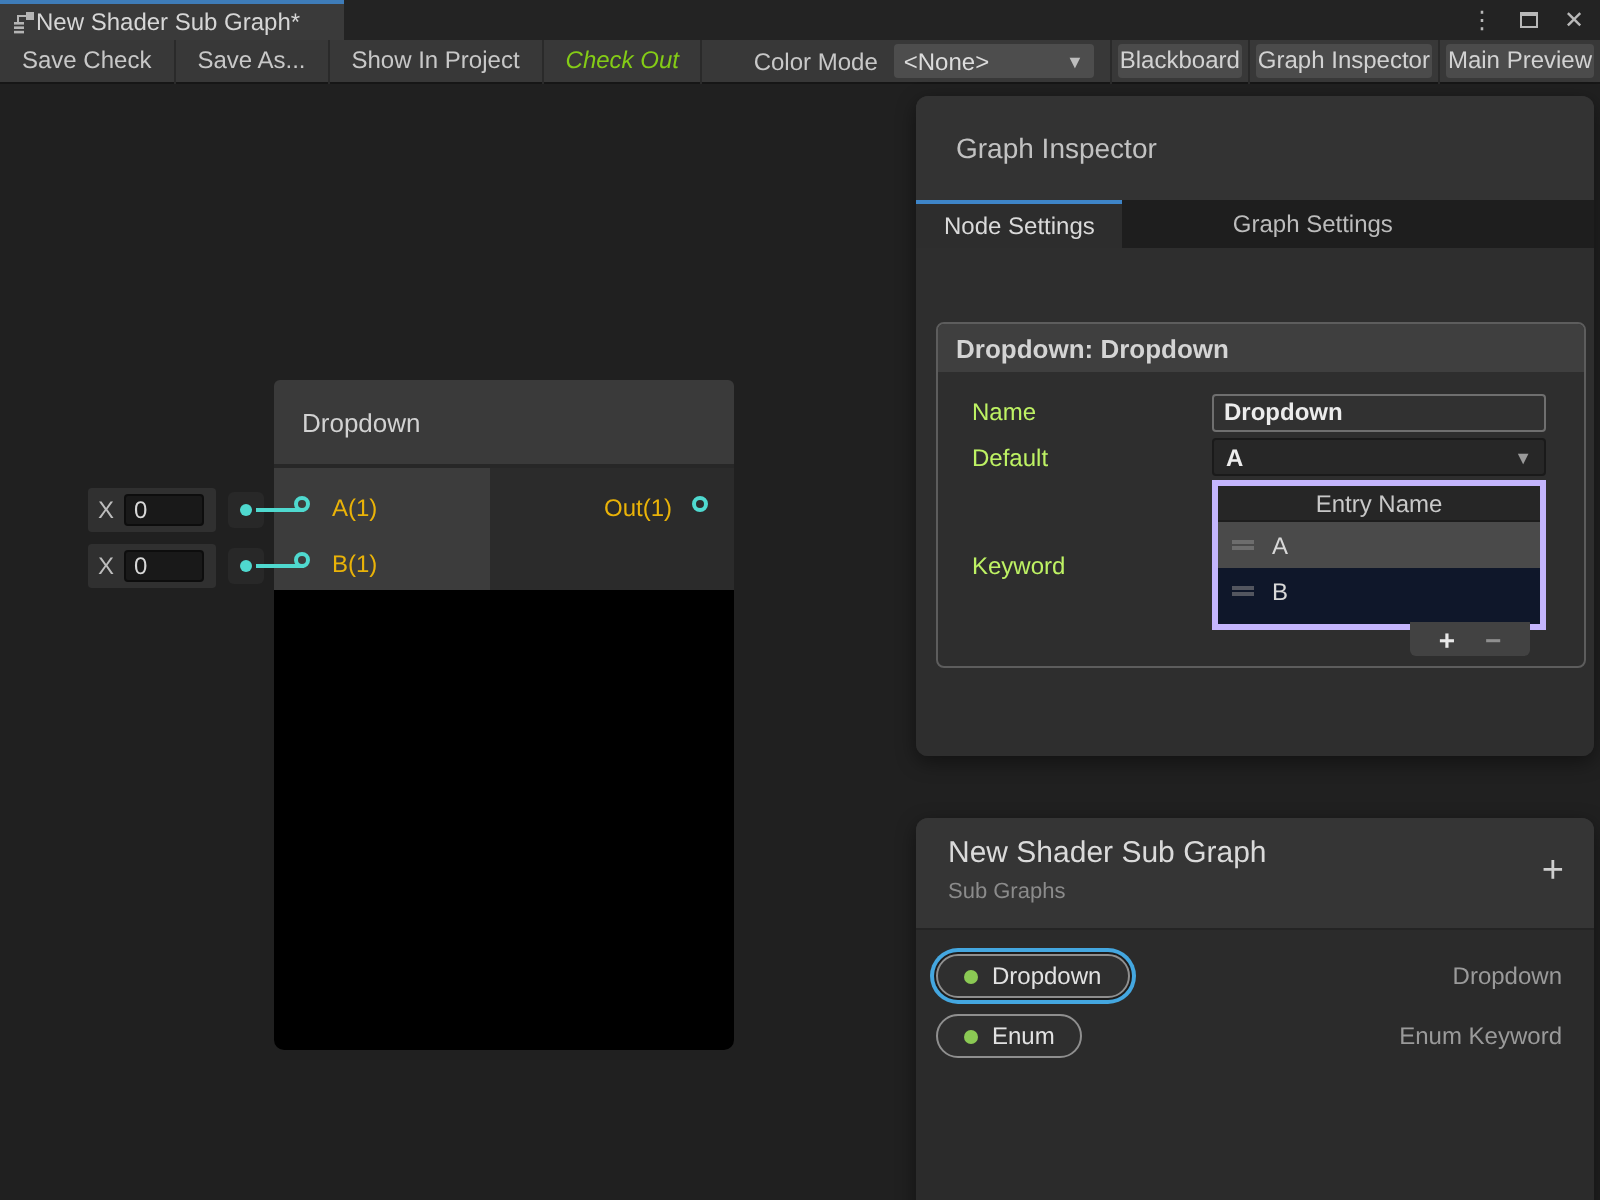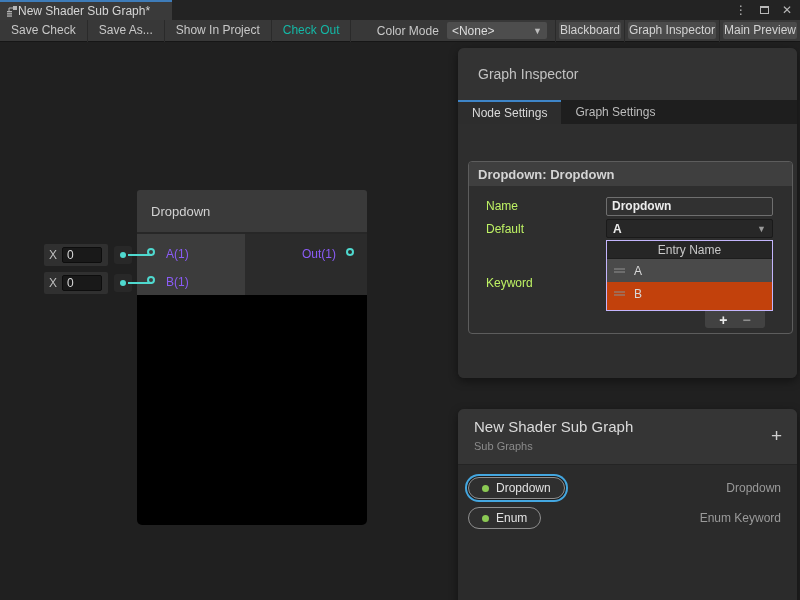--- a/index.html
+++ b/index.html
@@ -16,76 +16,76 @@
   .win-icons { position:absolute; right:8px; top:0; height:20px; display:flex; align-items:center; gap:13px; color:#b8b8b8; }
   .dots-icon { font-size:12px; line-height:1; }
   .maxbox { width:9px; height:8px; border:1px solid #b8b8b8; border-top:2px solid #b8b8b8; }
   .close-icon { font-size:12px; line-height:1; }
 
   
   .toolbar { position:absolute; left:0; top:20px; width:800px; height:22px; background:#383838;
     border-bottom:1px solid #161616; display:flex; align-items:center; font-size:12px; color:#c8c8c8; }
   .tb-btn { padding:0 11px; height:22px; line-height:21px; white-space:nowrap; }
   .tb-div { width:1px; height:22px; background:#2a2a2a; }
-  .tb-btn.disabled { color:#14b8a6; }
+  .tb-btn.disabled { color:#84cc16;font-style:italic; }
   .tb-label { margin-left:auto; padding:0 8px; color:#c8c8c8; }
   .tb-dropdown { width:100px; height:17px; background:#4d4d4d; border-radius:2px; margin-right:8px;
     display:flex; align-items:center; justify-content:space-between; padding:0 5px; color:#dcdcdc; }
   .tb-dropdown .arrow { font-size:9px; color:#bdbdbd; }
   .tb-raised { height:17px; line-height:17px; background:#4b4b4b; border-radius:2px; padding:0 1px;
     margin:0 3px; white-space:nowrap; color:#d2d2d2; }
 
   
   .node { position:absolute; left:137px; top:190px; width:230px; }
   .node-header { height:44px; background:#3a3a3a; border-radius:3px 3px 0 0; border-bottom:2px solid #272727;
     display:flex; align-items:center; padding-left:14px; font-size:13px; color:#d2d2d2; }
   .node-body { position:relative; height:61px; }
   .col-in  { position:absolute; left:0; top:0; width:108px; height:61px; background:#3c3c3c; }
   .col-out { position:absolute; left:108px; top:0; width:122px; height:61px; background:#2b2b2b; }
   .port { position:absolute; width:8px; height:8px; border:2px solid #4fd9cf; border-radius:50%; }
-  .port-label { position:absolute; font-size:12px; color:#8b5cf6; white-space:nowrap; }
+  .port-label { position:absolute; font-size:12px; color:#eab308; white-space:nowrap; }
   .node-preview { height:230px; background:#000; border-radius:0 0 5px 5px; }
 
   
   .mini-input { position:absolute; width:64px; height:22px; background:#303030; border-radius:2px;
     display:flex; align-items:center; gap:5px; padding:0 5px; }
   .mini-axis { font-size:12px; color:#bdbdbd; }
   .mini-field { width:40px; height:16px; background:#191919; border:1px solid #0d0d0d; border-radius:2px;
     font-size:12px; color:#d8d8d8; line-height:14px; padding-left:4px; }
   .conn-dot { position:absolute; width:18px; height:18px; background:#282828; border-radius:3px;
     display:flex; align-items:center; justify-content:center; }
   .conn-dot i { width:6px; height:6px; background:#4fd9cf; border-radius:50%; }
   .edge { position:absolute; height:2px; background:#4fd9cf; }
 
   
   .panel { position:absolute; background:#2e2e2e; border-radius:6px; box-shadow:0 3px 10px rgba(0,0,0,.45); }
   .inspector { left:458px; top:48px; width:339px; height:330px; display:flex; flex-direction:column; overflow:hidden; }
   .insp-header { height:52px; background:#333333; display:flex; align-items:center; padding-left:20px;
     font-size:14px; color:#c2c2c2; flex:0 0 auto; }
-  .insp-tabs { height:24px; background:#1e1e1e; display:flex; flex:0 0 auto; }
+  .insp-tabs { height:24px; background:#1e1e1e; display:flex; flex:0 0 auto;gap:41px; }
   .insp-tab { height:24px; display:flex; align-items:center; justify-content:center; font-size:12px; padding:0 14px; color:#bcbcbc; }
   .insp-tab.active { background:#2d2d2d; border-top:2px solid #3e85c8; color:#dadada; }
   .insp-content { position:relative; flex:1; background:#2e2e2e;margin-top:28px; }
 
   .prop-box { position:absolute; left:10px; top:9px; width:325px; height:173px;
     border:1px solid #5d5d5d; border-radius:4px; }
   .prop-box-header { height:24px; background:#3f3f3f; display:flex; align-items:center; padding-left:9px;
     font-size:13px; font-weight:bold; color:#d4d4d4; border-radius:3px 3px 0 0; }
   .prop-rows { position:relative; height:147px; }
   .prop-label { position:absolute; left:17px; font-size:12px; color:#bef264; }
   .text-field { position:absolute; left:137px; width:167px; height:19px; background:#313131;
     border:1px solid #6f6f6f; border-radius:2px; font-size:12px; font-weight:bold; color:#ececec;
     line-height:17px; padding-left:5px; }
   .dd-field { position:absolute; left:137px; width:167px; height:19px; background:#272727;
     border:1px solid #1a1a1a; border-radius:2px; display:flex; align-items:center; justify-content:space-between;
     font-size:12px; font-weight:bold; color:#ececec; padding:0 6px; }
   .dd-field .arrow { font-size:9px; color:#9a9a9a; font-weight:normal; }
 
-  .entries-table { position:absolute; left:137px; top:54px; width:167px; background:#c2410c;
-    border:1px solid #c4b5fd; }
+  .entries-table { position:absolute; left:137px; top:54px; width:167px; background:#0f172a;
+    border:3px solid #c4b5fd; }
   .entries-head { height:18px; background:#262626; border-bottom:1px solid #1d1d1d;
     font-size:12px; color:#c8c8c8; display:flex; align-items:center; justify-content:center; }
   .entry-row { height:23px; display:flex; align-items:center; gap:9px; padding-left:7px;
     font-size:12px; color:#d8d8d8; }
   .entry-row.selected { background:#4a4a4a; }
   .entries-pad { height:5px; }
   .drag-handle { width:11px; height:5px; border-top:2px solid #8b8b8b; border-bottom:2px solid #8b8b8b; opacity:.55; }
   .entries-footer { position:absolute; left:236px; top:125px; width:60px; height:17px; background:#424242;
     border-radius:0 0 3px 3px; display:flex; align-items:center; justify-content:center; gap:15px; }
   .ef-plus { color:#e8e8e8; font-size:14px; font-weight:bold; line-height:1; }

